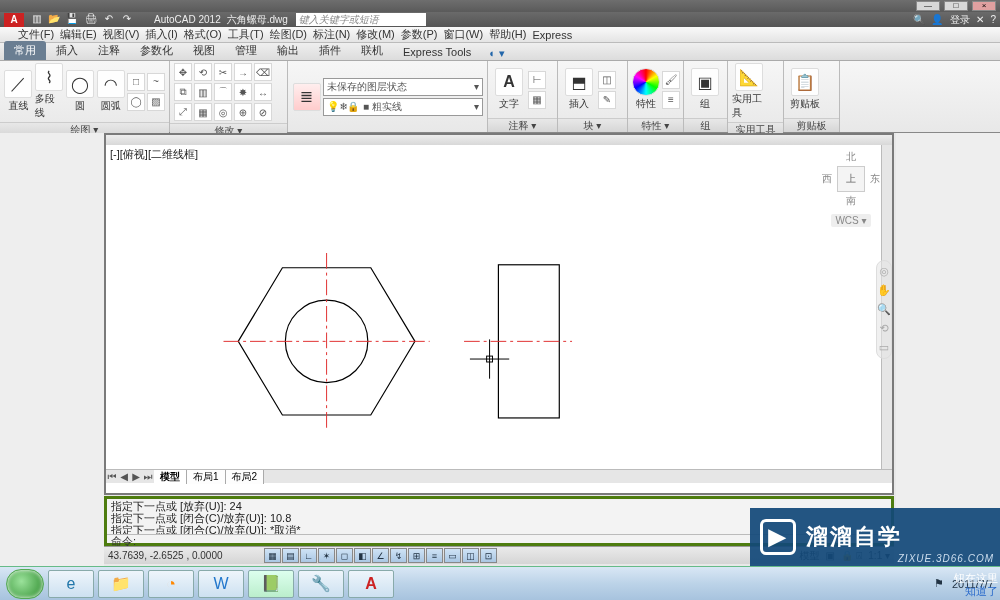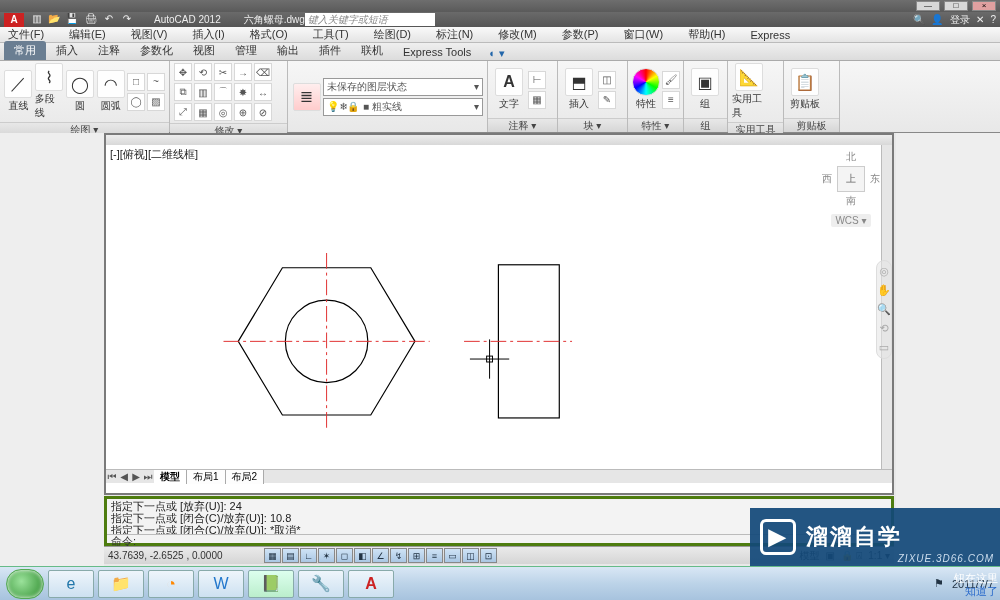--- a/index.html
+++ b/index.html
@@ -9,25 +9,25 @@
 .title-area { height: 12px; background: linear-gradient(#6e6e6e, #5a5a5a); display: flex; justify-content: flex-end; align-items: center; padding: 0 4px; gap: 4px; }
 .win-btn { width: 24px; height: 10px; background: #d8d8d8; border: 1px solid #888; font-size: 8px; text-align: center; line-height: 8px; }
 .win-btn.close { background: #e0a0a0; }
 
 
 .qa-bar { height: 15px; background: linear-gradient(#6a6a6a, #555); display: flex; align-items: center; padding: 0 4px; color: #eee; font-size: 10px; }
 .qa-bar .logo { width: 20px; height: 14px; background: #c22; color: #fff; font-weight: bold; text-align: center; line-height: 14px; font-size: 10px; margin-right: 6px; }
 .qa-bar .qa-icons { display: flex; gap: 4px; }
 .qa-bar .qa-icons span { width: 14px; height: 14px; display: inline-block; text-align: center; }
 .qa-bar .title { margin-left: 20px; white-space: nowrap; }
-.qa-bar .search { margin-left: 0; height: 13px; width: 130px; background: #fff; color: #888; font-size: 10px; padding: 0 3px; font-style: italic; }
+.qa-bar .search { margin-left: 8px; height: 13px; width: 130px; background: #fff; color: #888; font-size: 10px; padding: 0 3px; font-style: italic; }
 .qa-bar .right { margin-left: auto; display: flex; gap: 6px; align-items: center; }
 
 
-.menu-bar { height: 16px; background: linear-gradient(#f9f9f9, #e4e4e4); display: flex; align-items: center; padding: 0 8px; font-size: 11px; gap: 25px; color: #333; border-bottom: 1px solid #bbb; }
+.menu-bar { height: 16px; background: linear-gradient(#f9f9f9, #e4e4e4); display: flex; align-items: center; padding: 0 18px; font-size: 11px; gap: 6px; color: #333; border-bottom: 1px solid #bbb; }
 .menu-bar span { white-space: nowrap; }
 
 
 .ribbon-tabs { height: 18px; background: linear-gradient(#efefef, #dcdcdc); display: flex; align-items: flex-end; padding: 0 4px; font-size: 11px; border-bottom: 1px solid #aaa; }
 .ribbon-tabs .tab { padding: 2px 10px; color: #333; }
 .ribbon-tabs .tab.active { background: #6a7e92; color: #fff; border-radius: 3px 3px 0 0; }
 
 
 .ribbon { height: 72px; background: linear-gradient(#f6f6f6, #e8e8e8); display: flex; border-bottom: 1px solid #888; }
 .panel { border-right: 1px solid #bbb; display: flex; flex-direction: column; }
@@ -107,21 +107,21 @@
   <div class="logo">A</div>
   <div class="qa-icons">
     <span>▥</span>
     <span>📂</span>
     <span>💾</span>
     <span>🖨</span>
     <span>↶</span>
     <span>↷</span>
   </div>
   <span class="title">AutoCAD 2012</span>
-  <span class="title" style="margin-left:23px">六角螺母.dwg</span>
+  <span class="title" style="margin-left:6px">六角螺母.dwg</span>
   <div class="search" title="键入关键字或短语"><span>键入关键字或短语</span></div>
   <div class="right">
     <span>🔍</span>
     <span>👤</span>
     <span>登录</span>
     <span>✕</span>
     <span>?</span>
   </div>
 </div>
 

